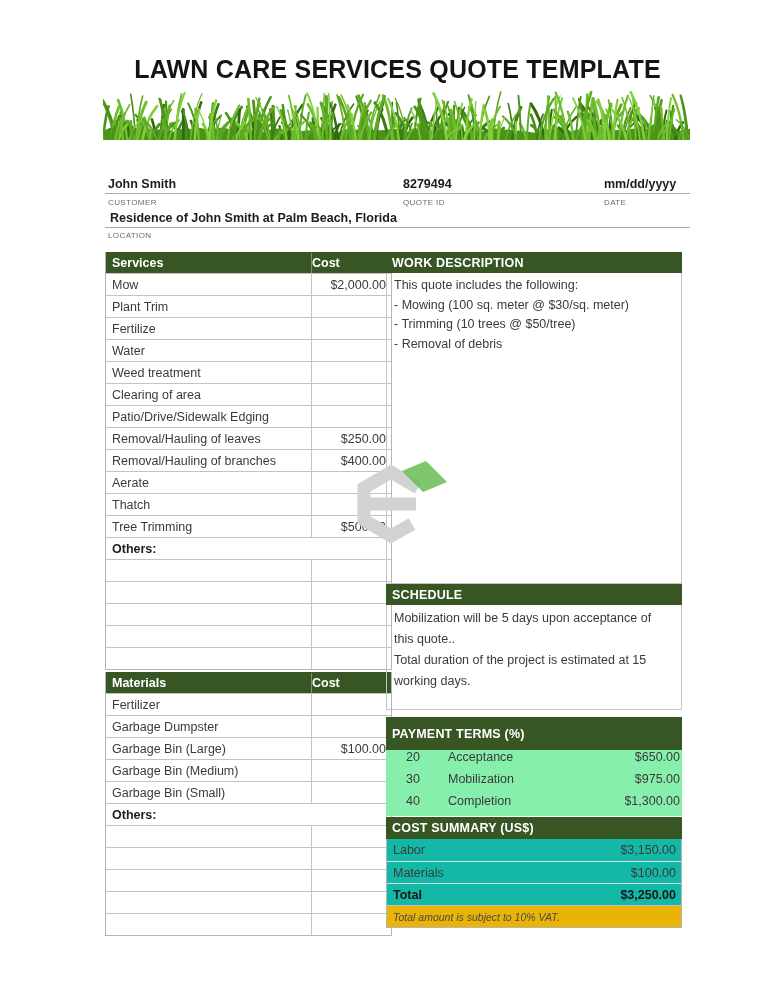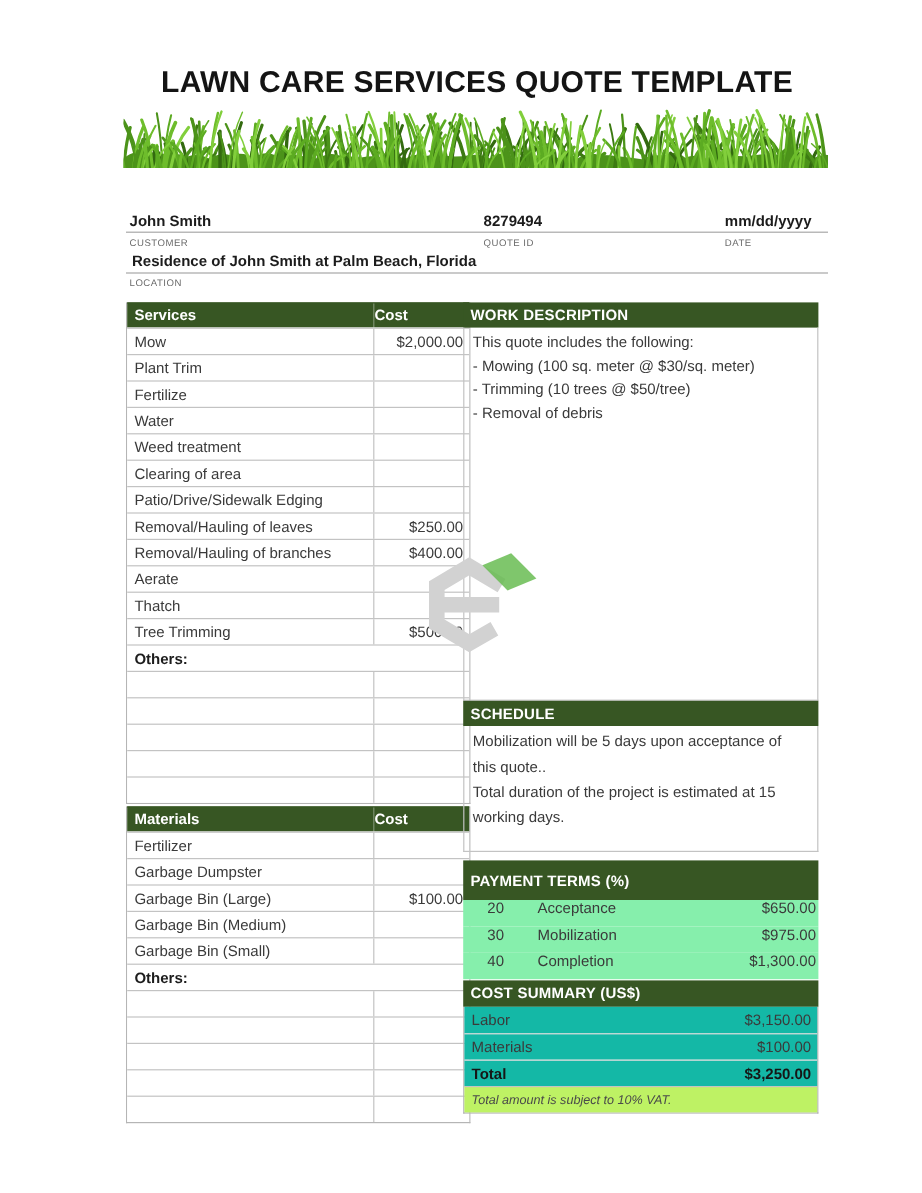--- a/index.html
+++ b/index.html
@@ -56,21 +56,21 @@
   .prow .amt{text-align:right;padding-right:2px;}
   .cs-header{height:22px;margin-top:1px;}
   .cs-block{border:1px solid var(--border-dark);border-top:none;}
   .srow{display:flex;height:22px;align-items:center;font-size:12.5px;color:var(--text);
     padding:0 5px 0 6px;border-top:1px solid #dcdcdc;background:#14b8a6;}
   .srow:first-child{border-top:none;}
   .srow .lbl{flex:1;}
   .srow .amt{text-align:right;}
   .srow.bold .lbl,.srow.bold .amt{font-weight:700;color:#161616;}
   .vat-note{height:22px;display:flex;align-items:center;padding-left:6px;border-top:1px solid var(--border);
-    font-size:10.5px;font-style:italic;color:#4a4a4a;background:#bef264;}
+    font-size:10.5px;font-style:italic;color:#4a4a4a;background:#eab308;}
 
   
   .watermark{position:absolute;left:350px;top:458px;width:100px;height:90px;pointer-events:none;}
 </style>
 </head>
 <body>
 
 <div class="page">
 
   <div class="page-title">LAWN CARE SERVICES QUOTE TEMPLATE</div>

